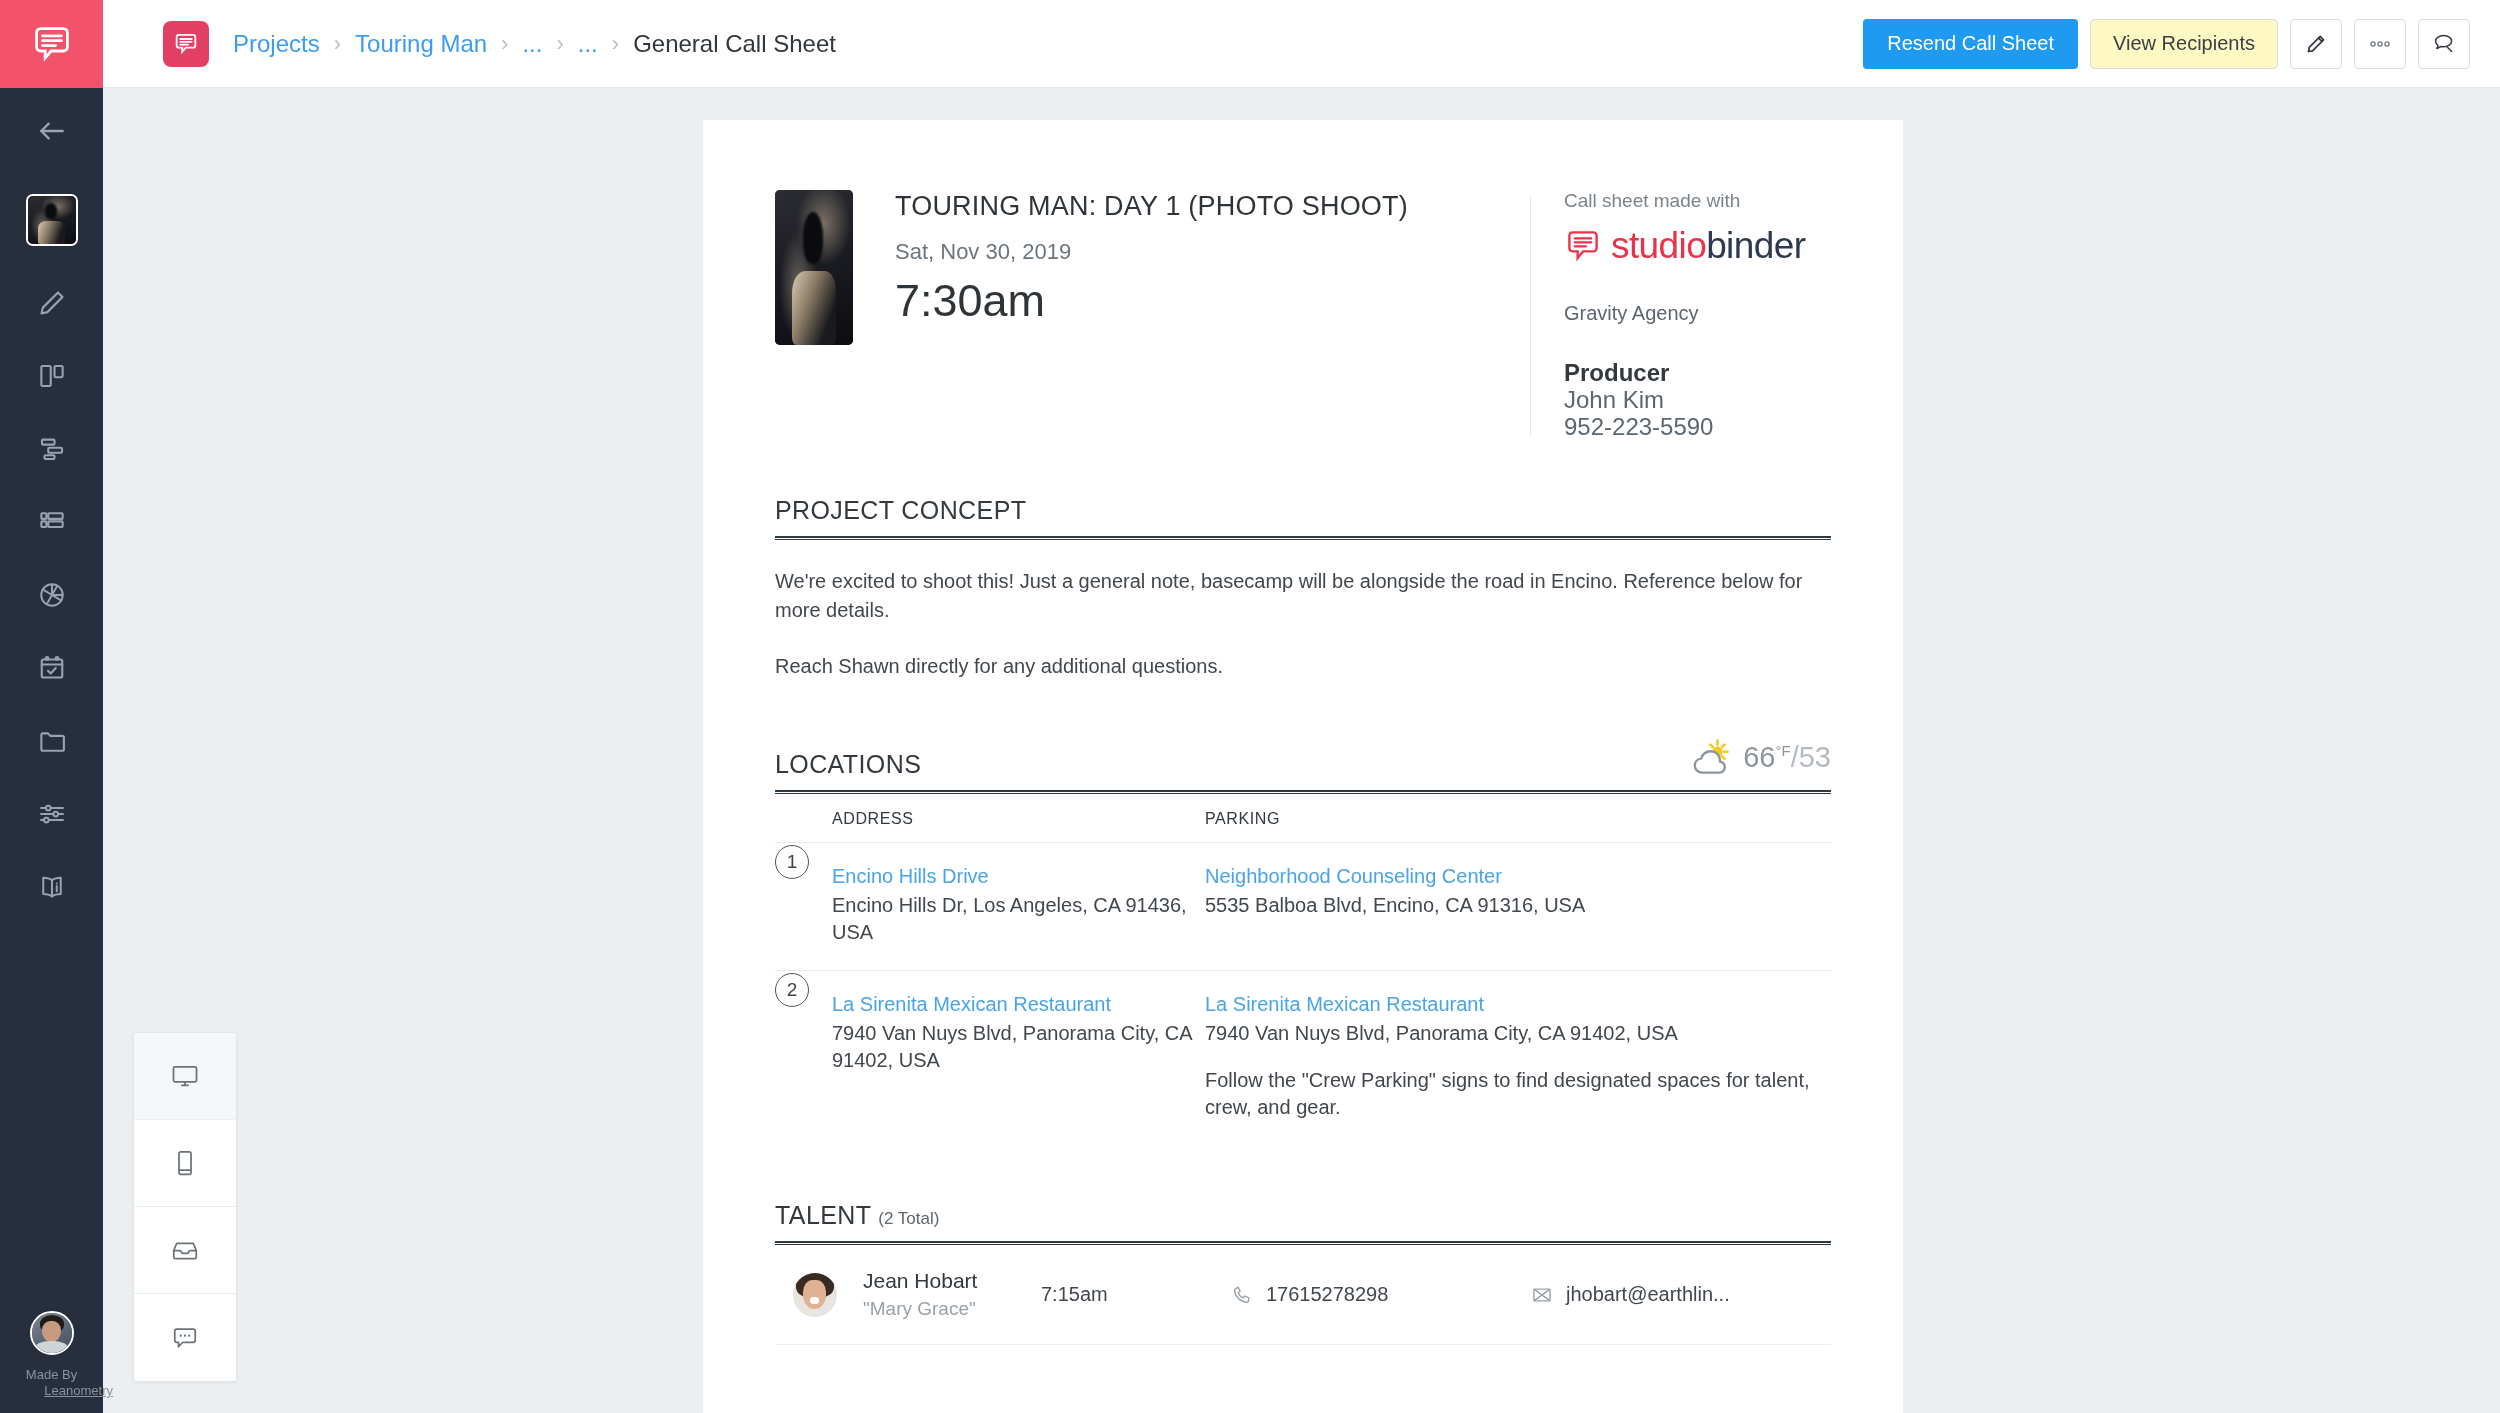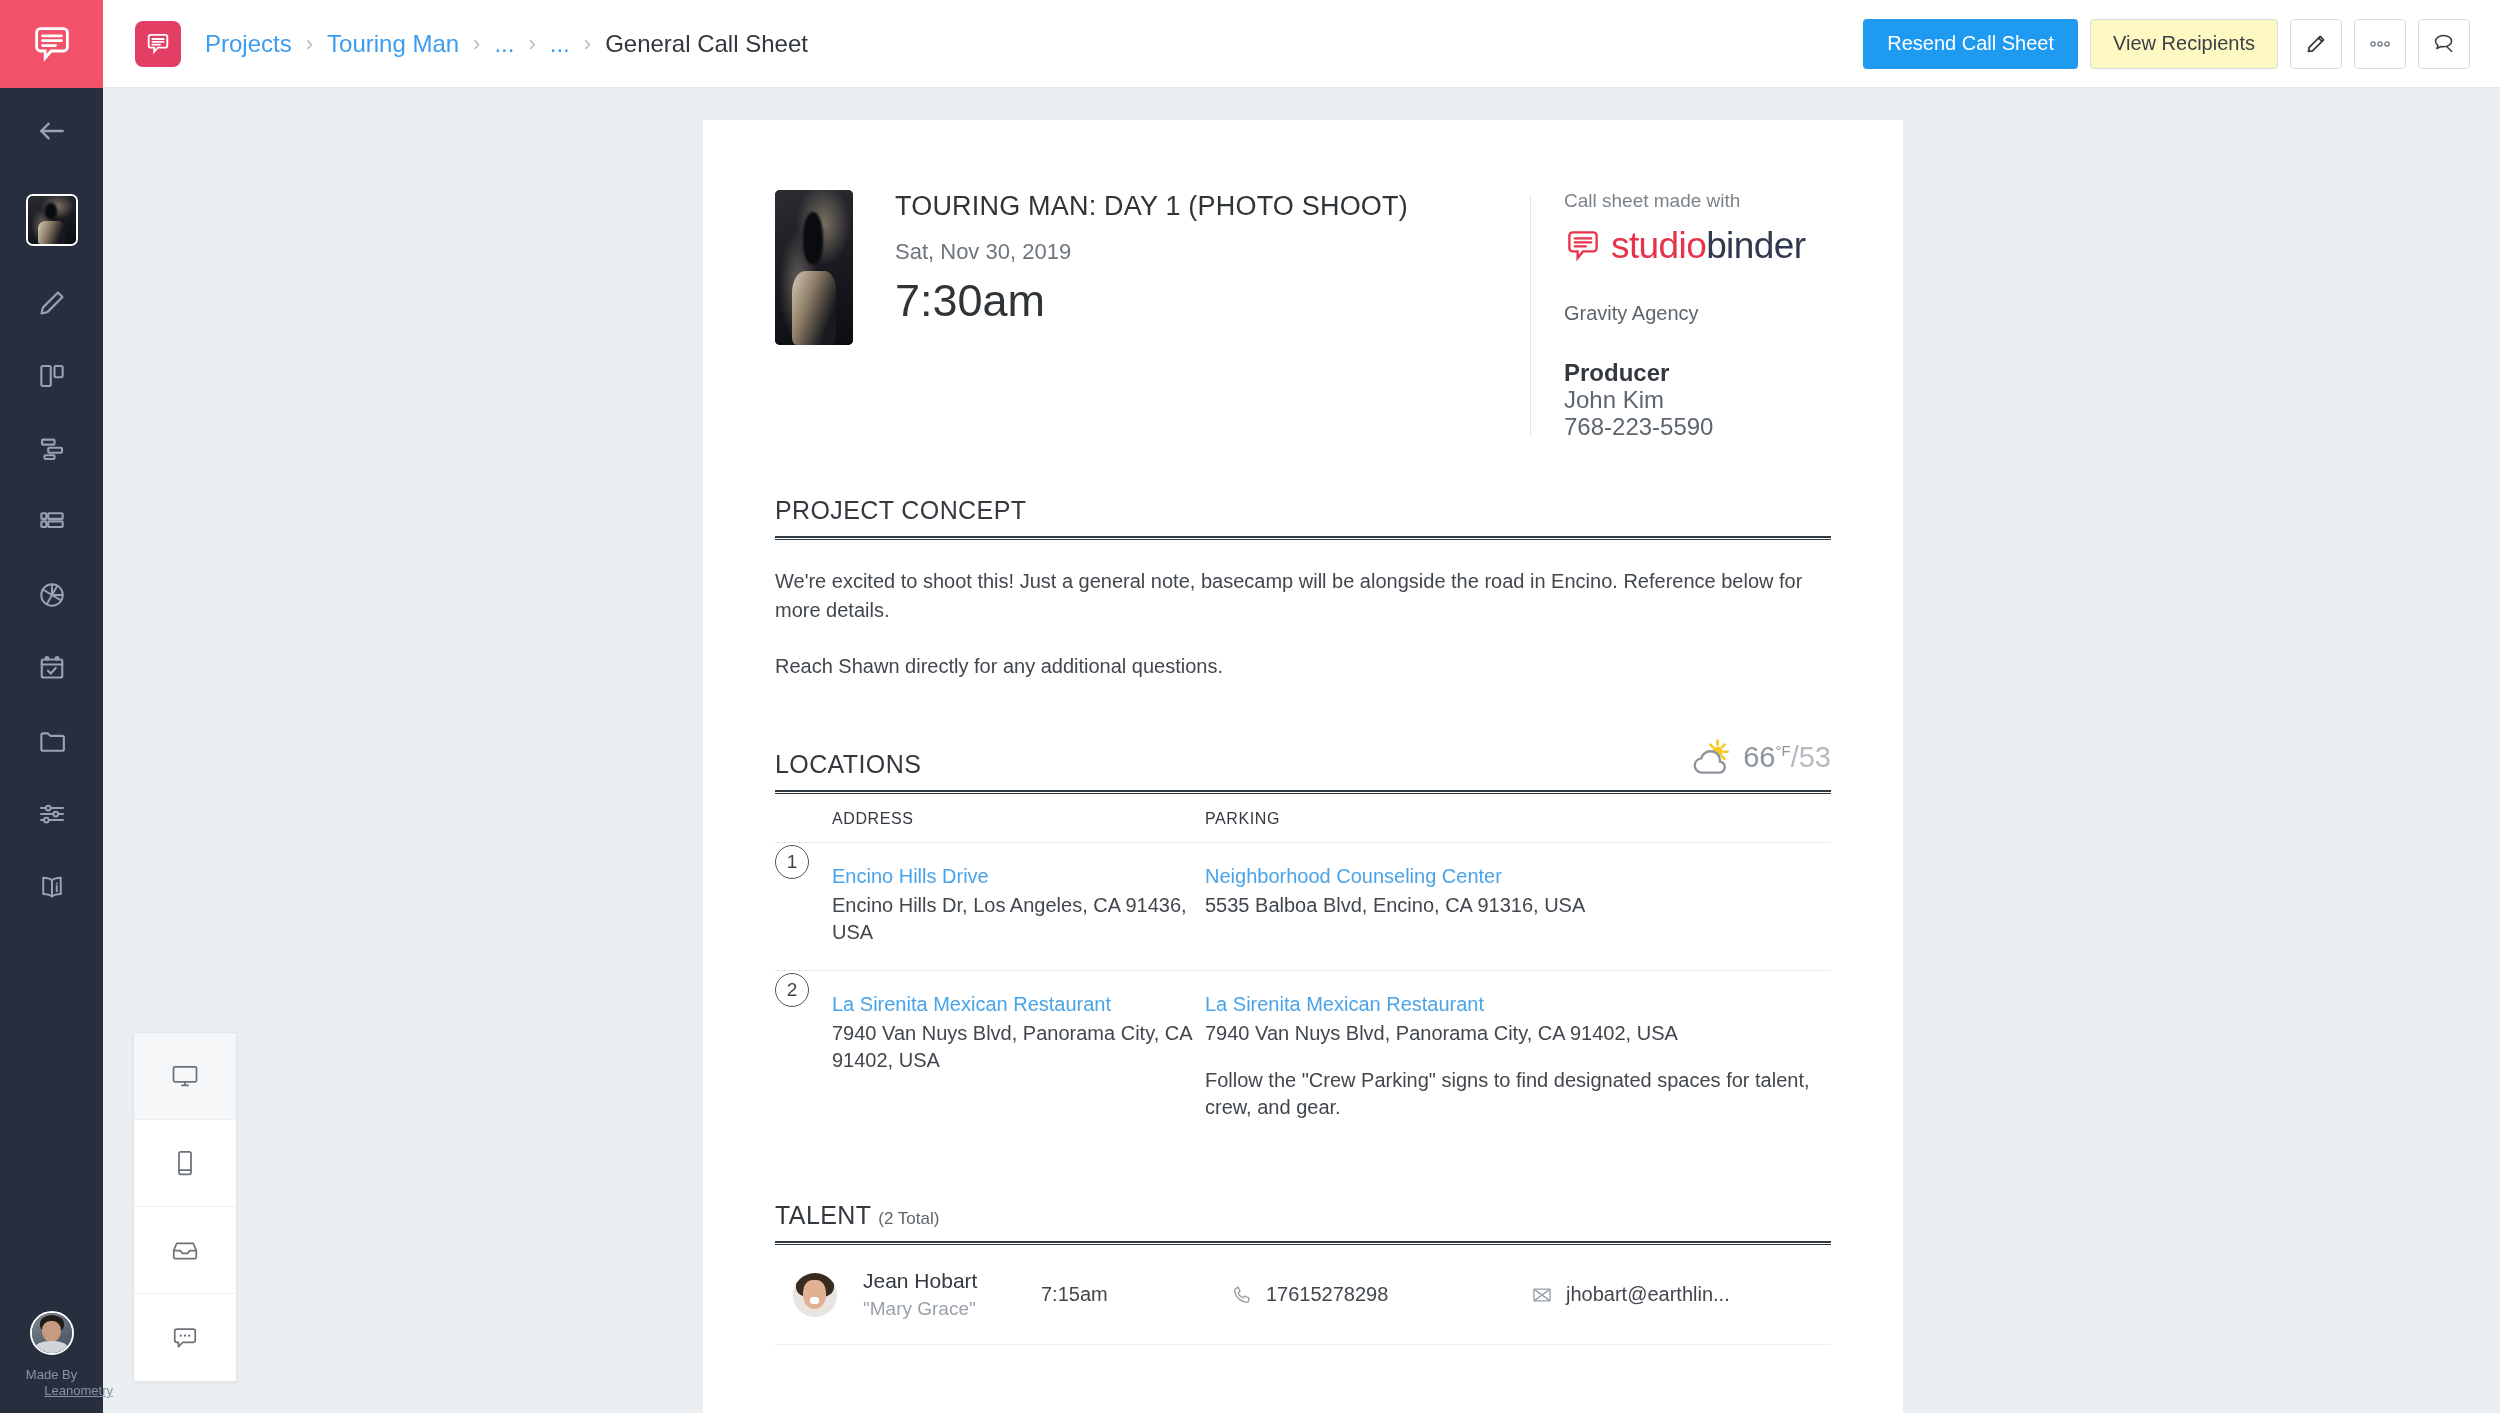--- a/index.html
+++ b/index.html
@@ -84,20 +84,21 @@
   }
   #rail-credit .u { text-decoration: underline; cursor: pointer; text-align: right; }
 
   
   #topbar {
     position: absolute; left: 103px; top: 0;
     width: 2397px; height: 88px;
     background: #ffffff;
     display: flex; align-items: center;
     border-bottom: 1px solid #e3e7ea;
+    padding-left: 28px;
   }
   #crumb-tile {
     width: 46px; height: 46px; border-radius: 8px;
     background: #e33e64;
     margin-left: 32px; margin-right: 24px;
     display: flex; align-items: center; justify-content: center;
     flex: none; cursor: pointer;
   }
   #breadcrumb { display: flex; align-items: center; gap: 0; }
   .crumb {
@@ -488,21 +489,21 @@
             </div>
           </div>
 
           <div id="agency">
             <div>Gravity Agency</div>
           </div>
 
           <div id="producer-block">
             <div id="producer-label">Producer</div>
             <div>John Kim</div>
-            <div>768-223-5590</div>
+            <div>952-223-5590</div>
           </div>
         </div>
       </div>
 
       <div class="sec">
         <div class="sec-head">
           <div class="sec-title">PROJECT CONCEPT</div>
         </div>
         <div class="rule"></div>
         <div class="body-p">We're excited to shoot this! Just a general note, basecamp will be alongside the road in Encino. Reference below for more details.</div>

